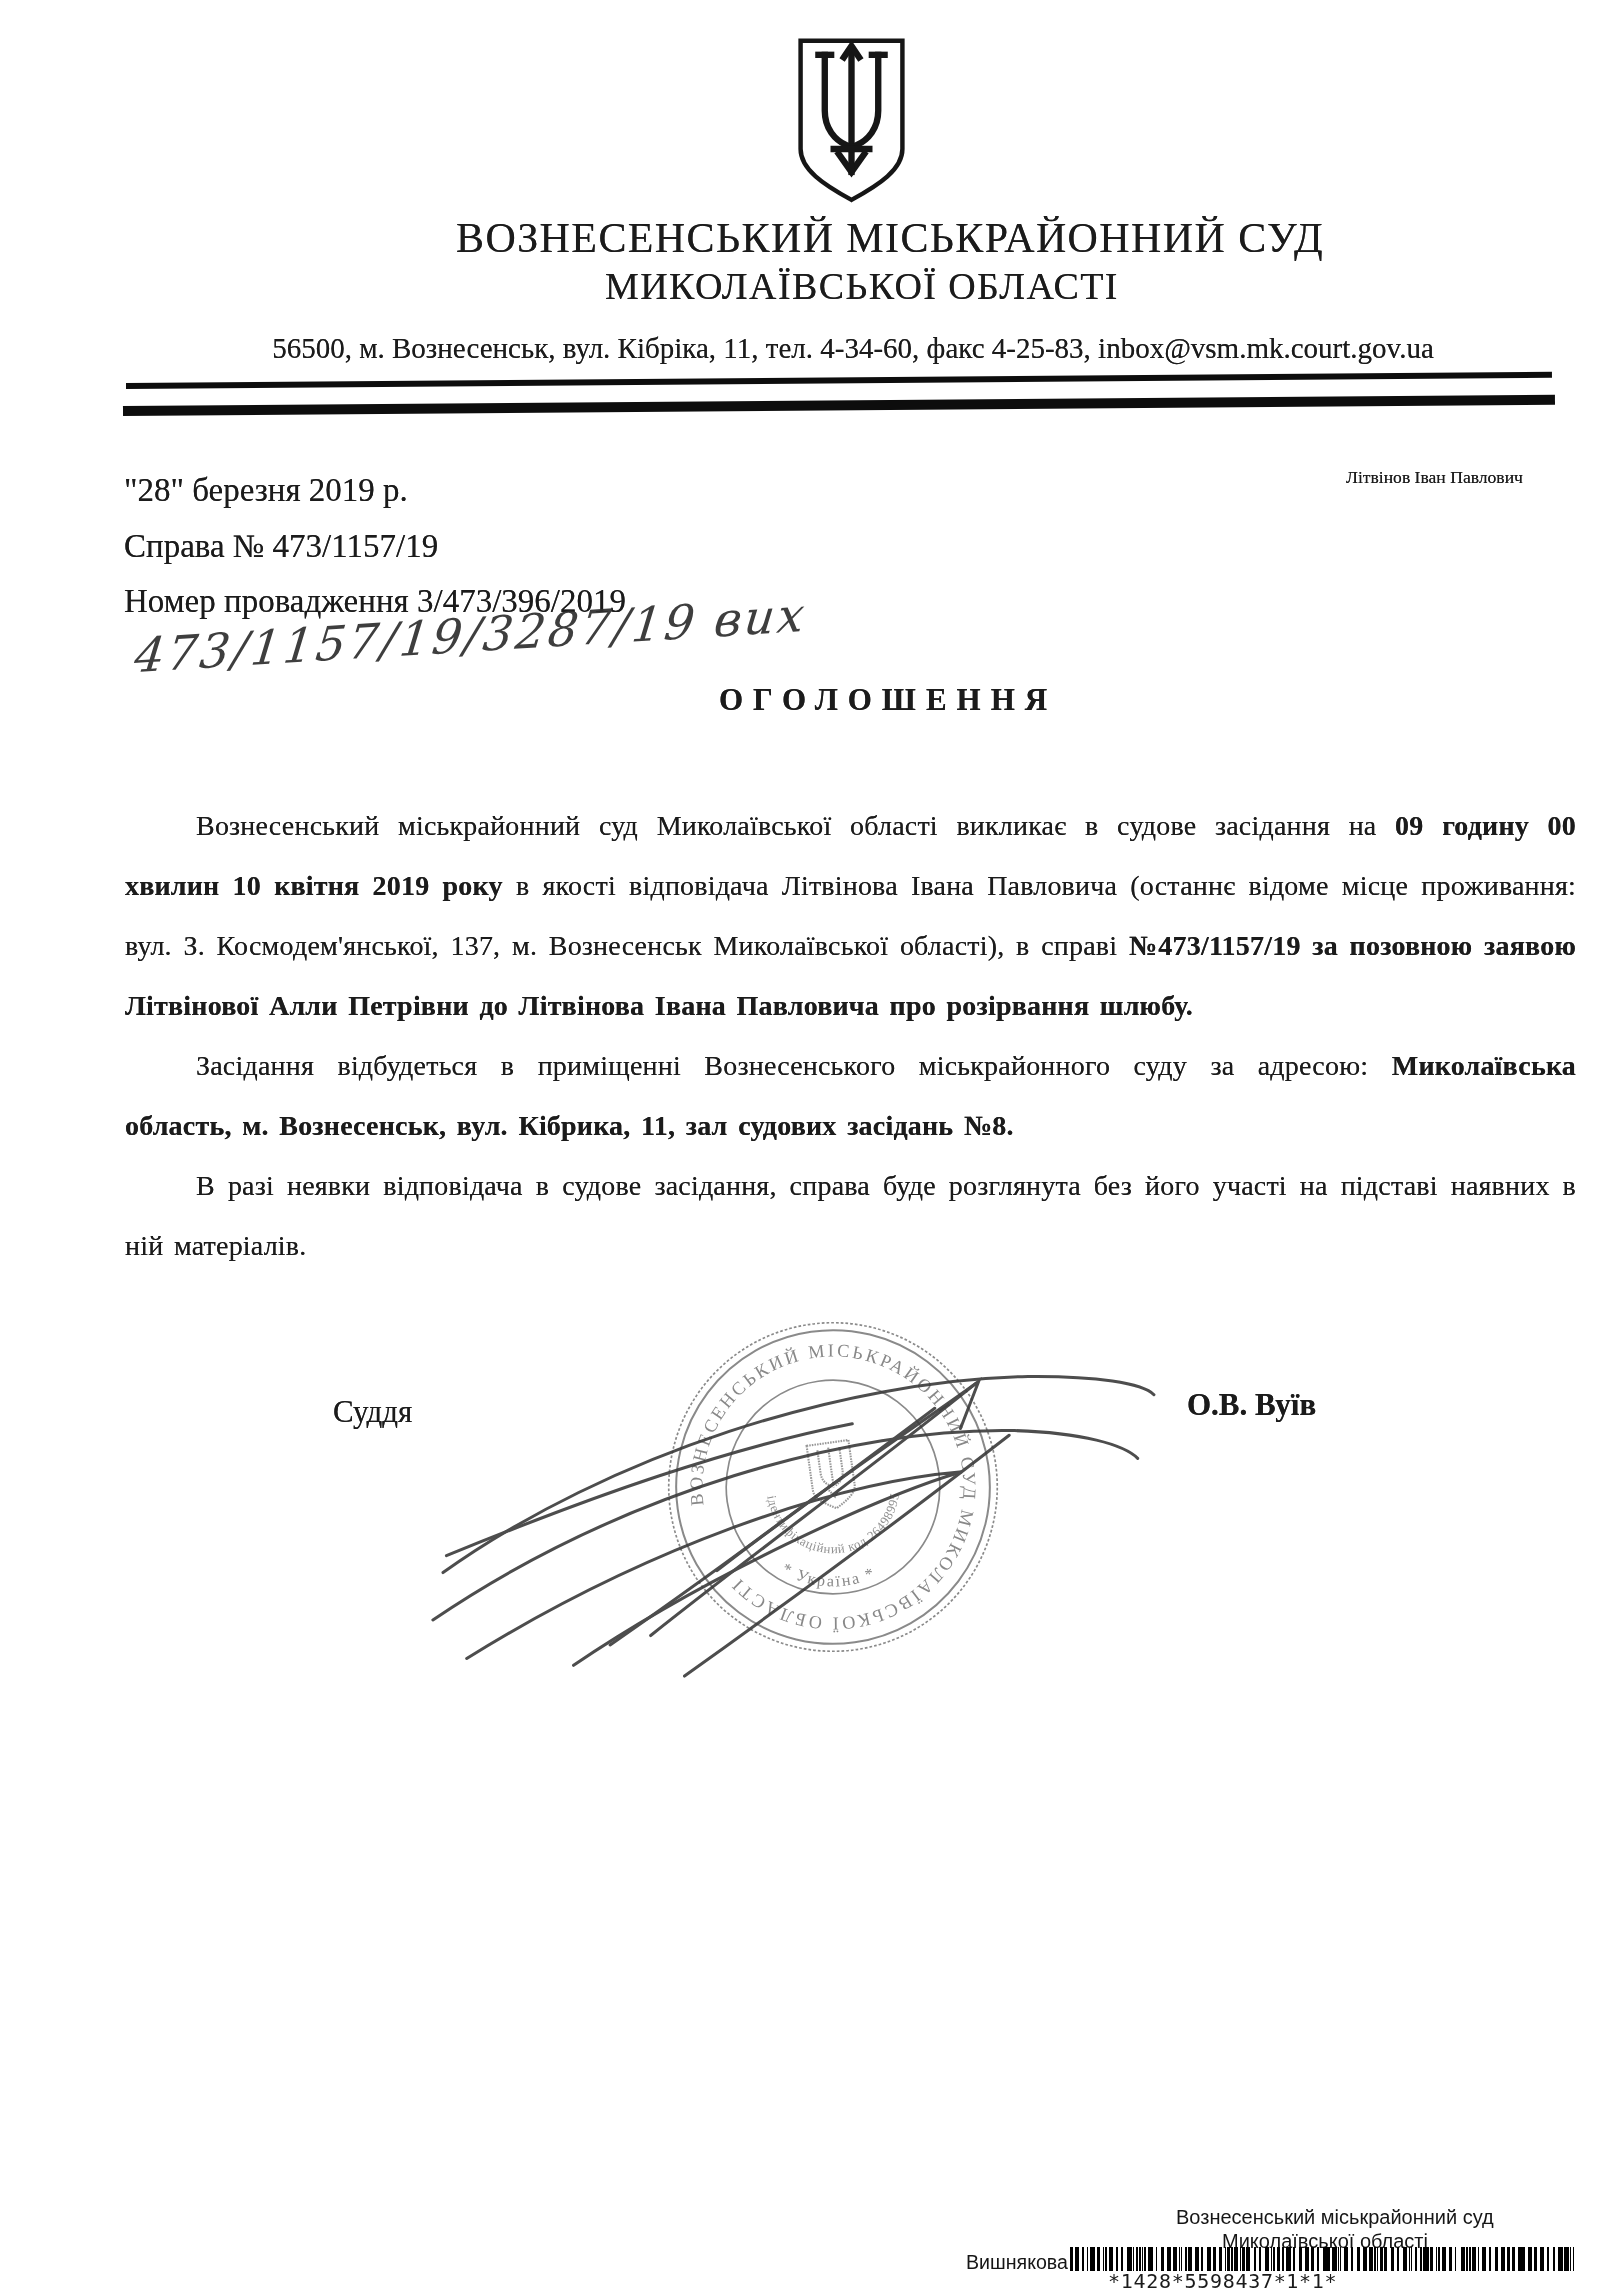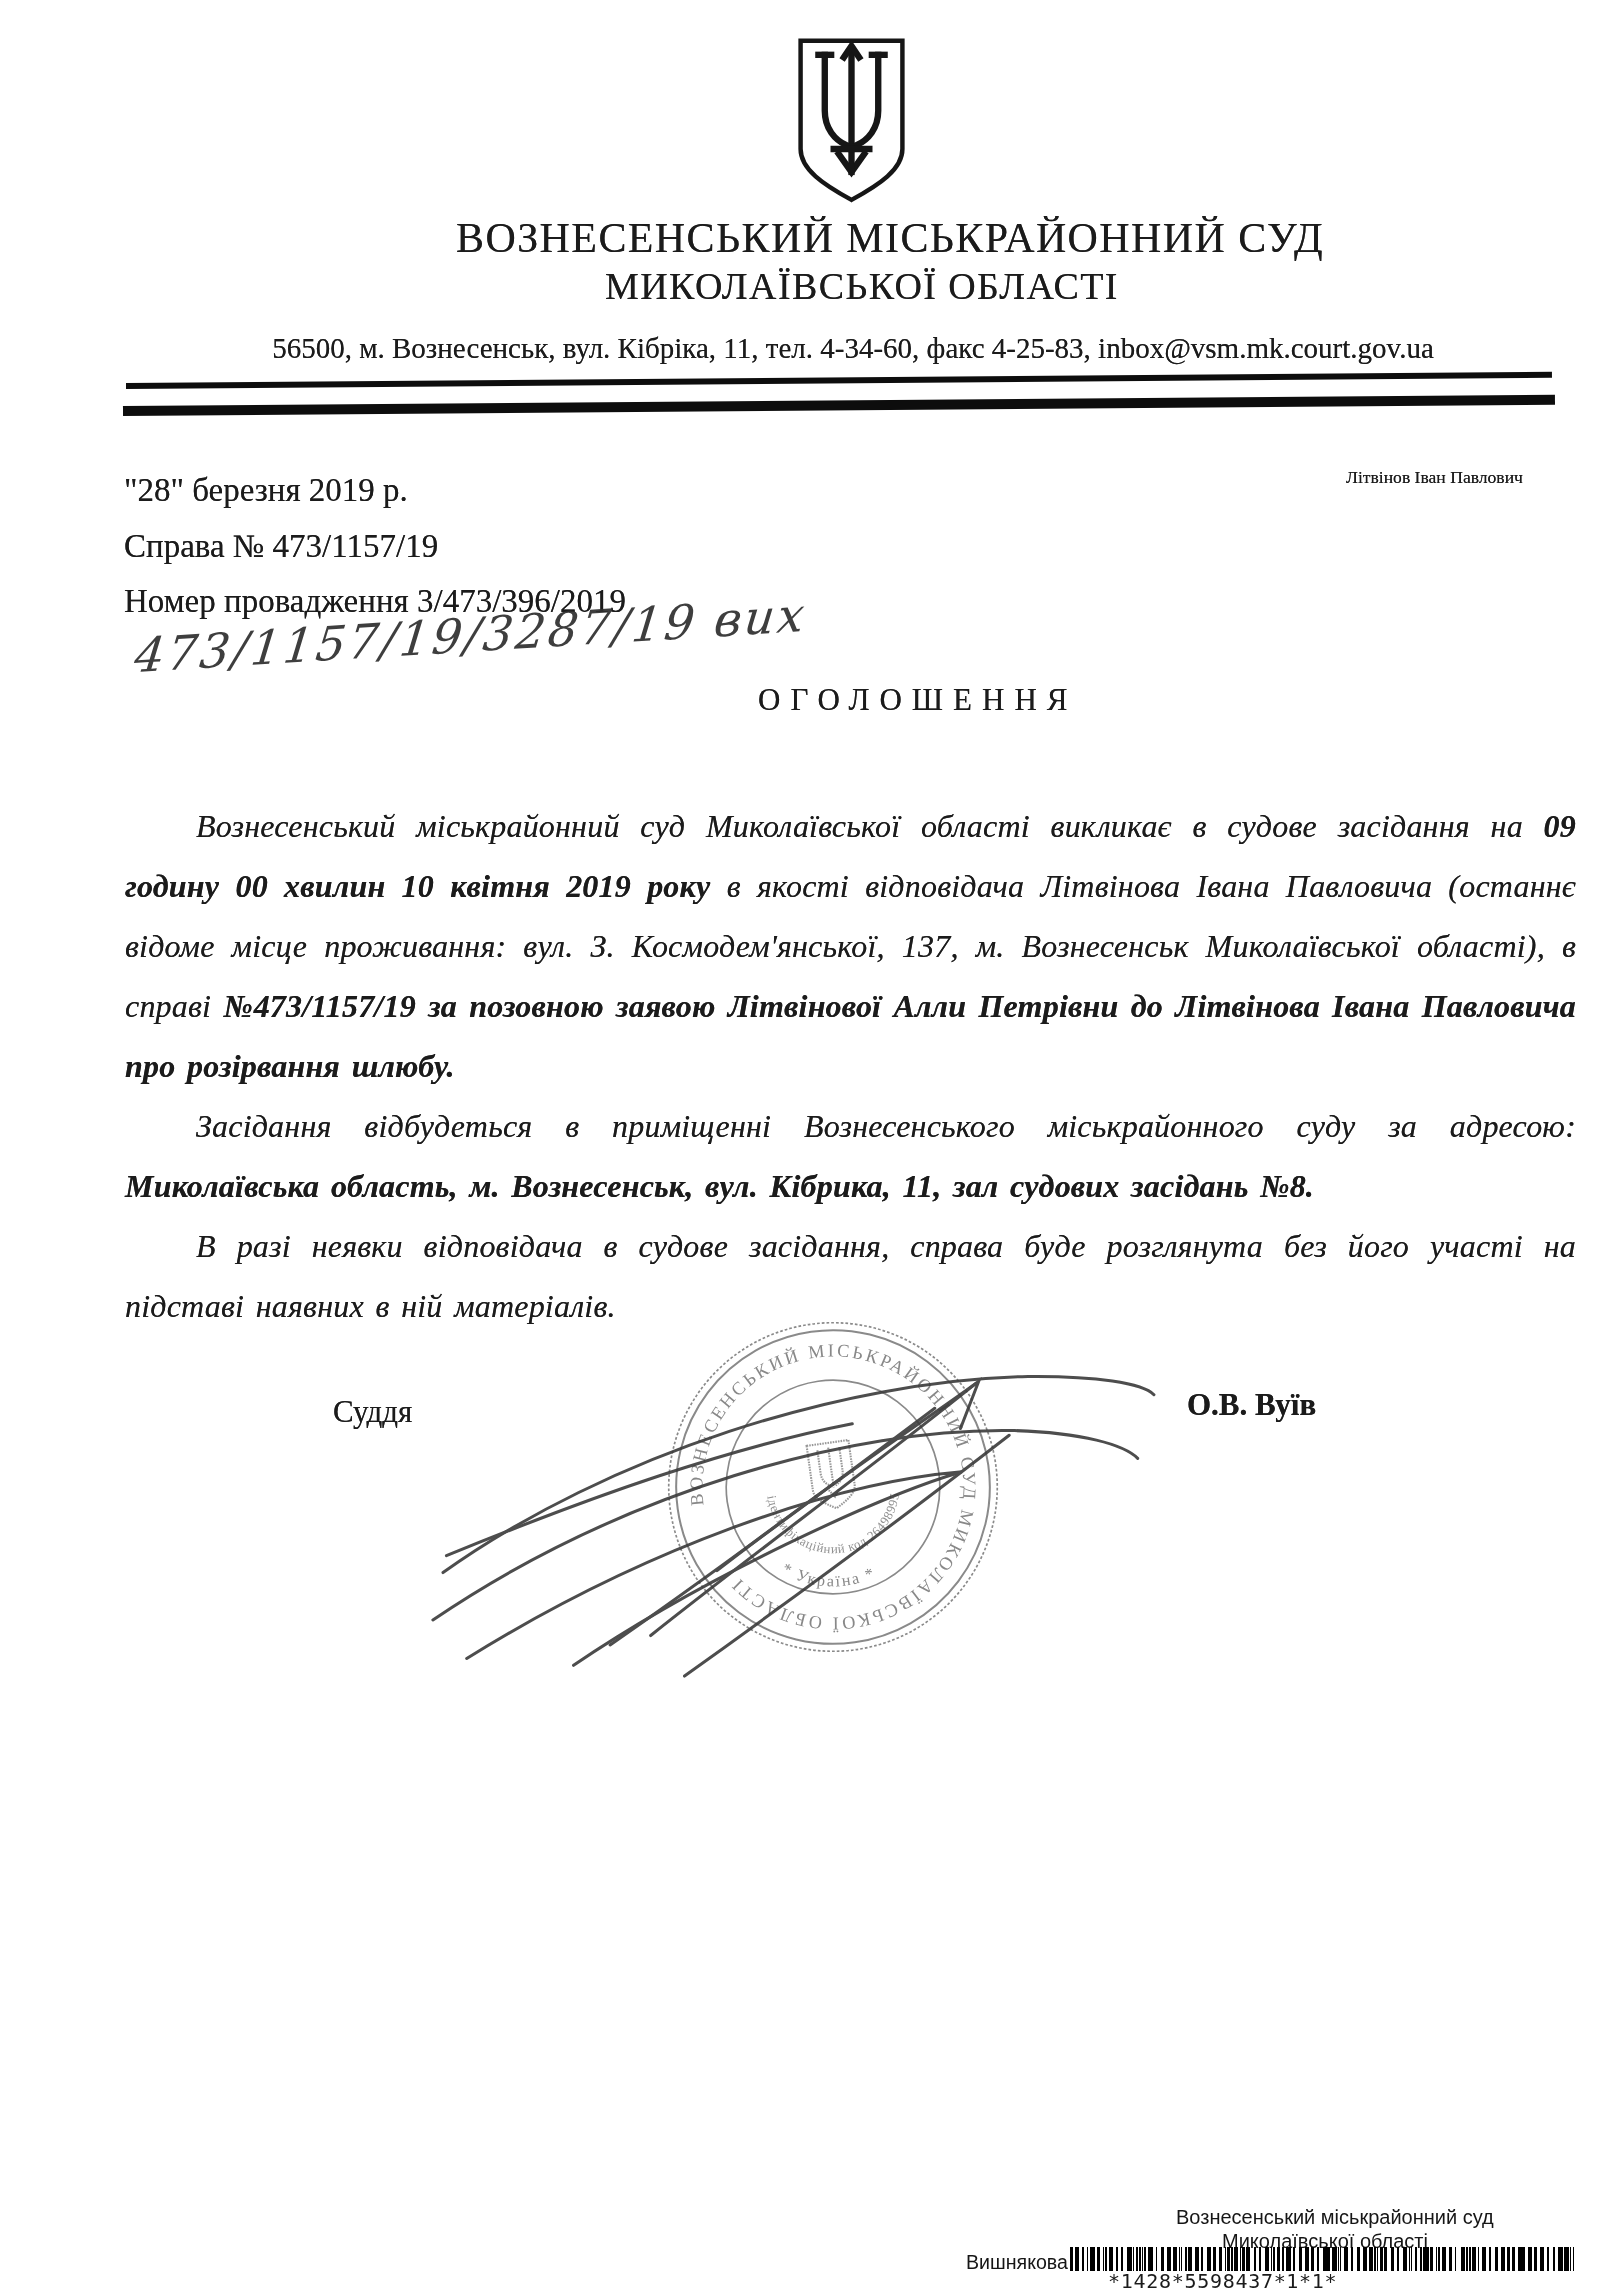--- a/index.html
+++ b/index.html
@@ -20,25 +20,25 @@
   
   .addressee{top:467px;left:1346px;font-size:17.6px;white-space:nowrap;}
   .date-line{left:124px;font-size:33px;white-space:nowrap;}
   .dl1{top:472px;} .dl2{top:528px;} .dl3{top:583px;}
   .handnote{
     top:628px;left:135px;font-size:47px;font-style:italic;
     font-family:"DejaVu Serif",serif;color:#2e2e2e;
     transform:rotate(-3.5deg) skewX(-10deg);transform-origin:left center;
     letter-spacing:2.7px;white-space:nowrap;opacity:.92;
   }
-  .doc-title{top:682px;left:758px;font-size:31px;font-weight:normal;letter-spacing:10px;white-space:nowrap;}
+  .doc-title{top:682px;left:719px;font-size:31px;font-weight:bold;letter-spacing:10px;white-space:nowrap;}
   
   .body-text{
-    top:796px;left:125px;width:1451px;font-size:32px;line-height:60px;
-    text-align:justify;word-spacing:3.4px;letter-spacing:0.2px;font-style:italic;
+    top:796px;left:125px;width:1451px;font-size:28px;line-height:60px;
+    text-align:justify;word-spacing:3.4px;letter-spacing:0.2px;
   }
   .body-text p{margin:0;text-indent:71px;}
   .b{font-weight:bold;}
   
   .judge-label{top:1394px;left:333px;font-size:31px;white-space:nowrap;}
   .judge-name{top:1387px;left:1187px;font-size:31px;font-weight:bold;white-space:nowrap;}
   .stamp-svg{top:1318px;left:664px;width:338px;height:338px;transform:rotate(-8deg);opacity:.88;}
   .sig-svg{top:0;left:0;width:1622px;height:2295px;pointer-events:none;}
   .emblem-svg{top:37px;left:787px;width:129px;height:168px;}
   

